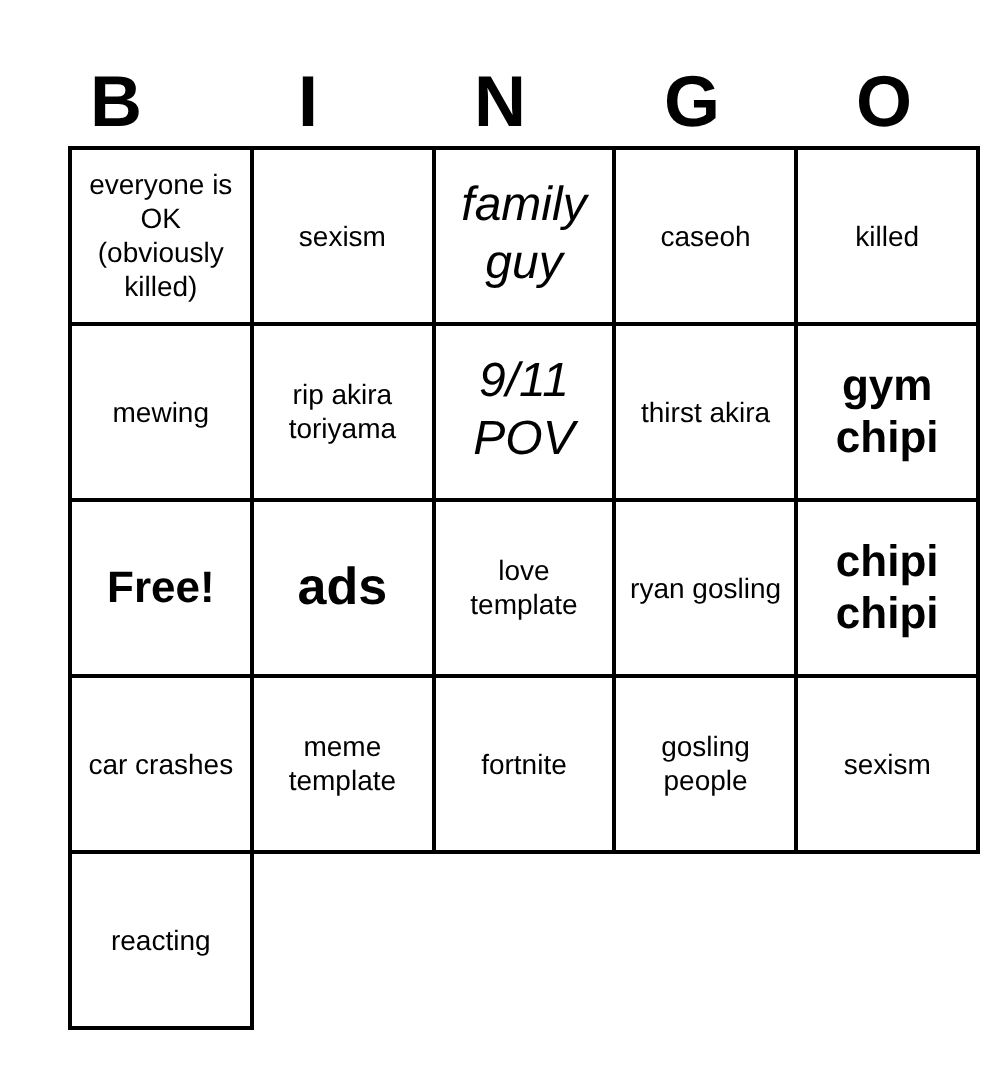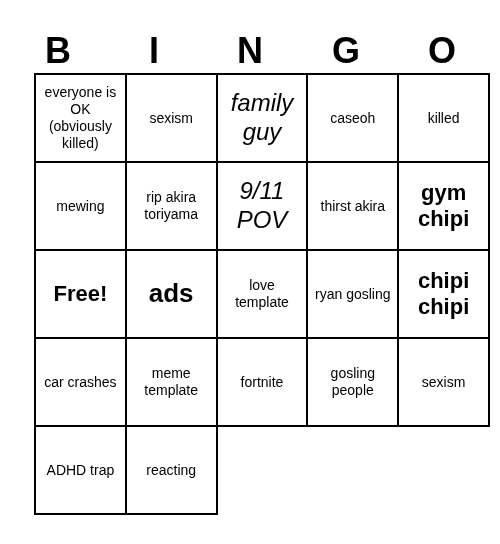--- a/index.html
+++ b/index.html
@@ -93,16 +93,15 @@
       <div class="bingo-cell free-cell">Free!</div>
       <div class="bingo-cell xlarge-text">ads</div>
       <div class="bingo-cell">love template</div>
       <div class="bingo-cell">ryan gosling</div>
       <div class="bingo-cell bold-large">chipi chipi</div>
       <div class="bingo-cell">car crashes</div>
       <div class="bingo-cell">meme template</div>
       <div class="bingo-cell">fortnite</div>
       <div class="bingo-cell">gosling people</div>
       <div class="bingo-cell">sexism</div>
-      <div class="bingo-cell">ADHD trap</div>
       <div class="bingo-cell">reacting</div>
     </div>
 </div>
 
 </body></html>

